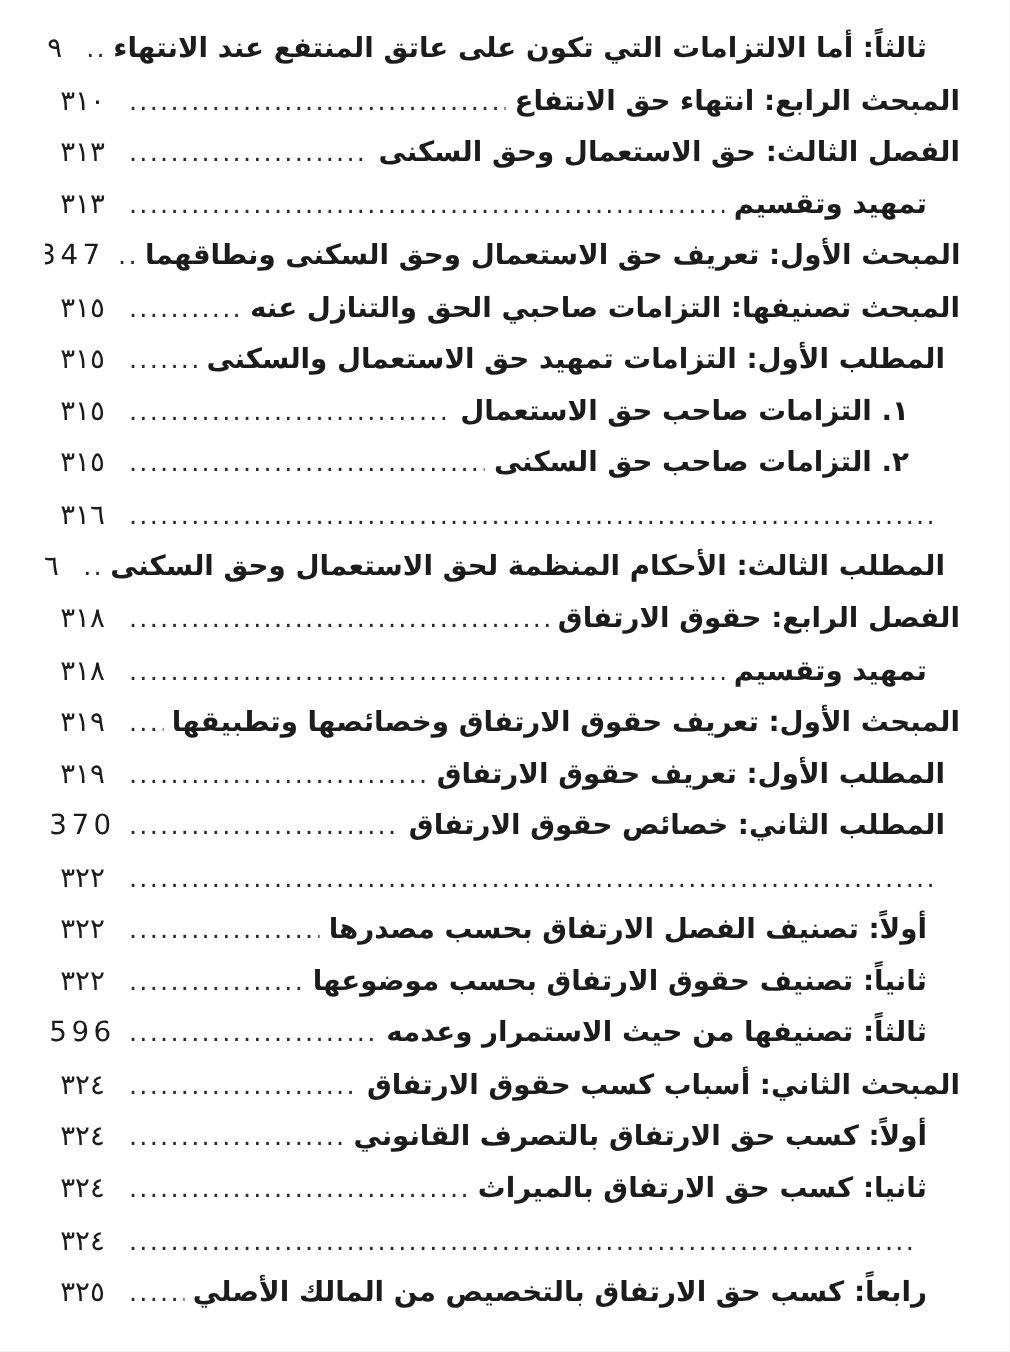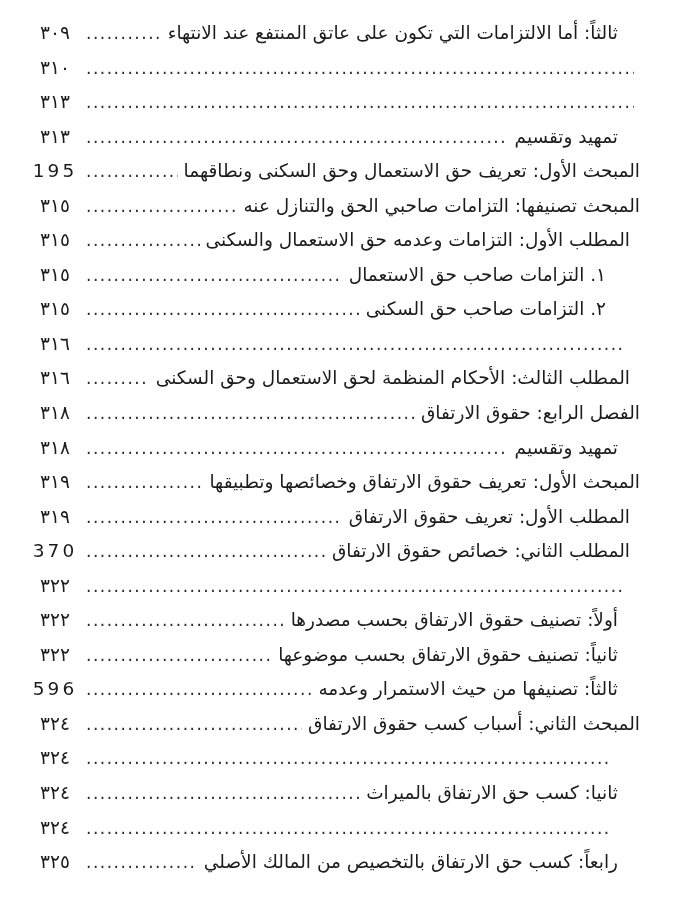--- a/index.html
+++ b/index.html
@@ -5,21 +5,21 @@
   html,body{margin:0;padding:0;background:#e8e8e8;}
   .page{
     width:673px;height:901px;background:#ffffff;box-sizing:border-box;
     padding:16px 33px 0 30px;direction:rtl;
     font-family:"DejaVu Sans",sans-serif;color:#1c1c1c;overflow:hidden;
   }
   .toc-row{
     display:flex;align-items:baseline;line-height:34.55px;font-size:18.5px;
     white-space:nowrap;overflow:hidden;
   }
-  .toc-title{flex:0 0 auto;}
+  .toc-title{flex:0 0 auto;font-weight:bold;}
   .toc-dots{
     flex:1 1 auto;overflow:hidden;white-space:nowrap;min-width:12px;
     margin:0 6px;letter-spacing:1.5px;font-size:17px;color:#2a2a2a;
     direction:ltr;text-align:right;
   }
   .toc-page{
     flex:0 0 auto;letter-spacing:3px;min-width:50px;text-align:center;
   }
 </style>
 </head>
@@ -27,44 +27,46 @@
 
 <main class="page" style="background: rgb(255, 255, 255); color: rgb(28, 28, 28);">
   <section>
 
   <div class="toc-row" style="padding-right: 22px;">
         <span class="toc-title">ثالثاً: أما الالتزامات التي تكون على عاتق المنتفع عند الانتهاء</span>
         <span class="toc-dots">............................................................................................................................................................................................................................</span>
         <span class="toc-page">٣٠٩</span>
       </div>
       <div class="toc-row" style="padding-right: 0px;">
+        <span class="toc-title">المبحث الرابع: انتهاء حق الانتفاع</span>
         <span class="toc-dots">............................................................................................................................................................................................................................</span>
         <span class="toc-page">٣١٠</span>
       </div>
       <div class="toc-row" style="padding-right: 0px;">
+        <span class="toc-title">الفصل الثالث: حق الاستعمال وحق السكنى</span>
         <span class="toc-dots">............................................................................................................................................................................................................................</span>
         <span class="toc-page">٣١٣</span>
       </div>
       <div class="toc-row" style="padding-right: 22px;">
         <span class="toc-title">تمهيد وتقسيم</span>
         <span class="toc-dots">............................................................................................................................................................................................................................</span>
         <span class="toc-page">٣١٣</span>
       </div>
       <div class="toc-row" style="padding-right: 0px;">
         <span class="toc-title">المبحث الأول: تعريف حق الاستعمال وحق السكنى ونطاقهما</span>
         <span class="toc-dots">............................................................................................................................................................................................................................</span>
-        <span class="toc-page">195</span>
+        <span class="toc-page">347</span>
       </div>
       <div class="toc-row" style="padding-right: 0px;">
         <span class="toc-title">المبحث تصنيفها: التزامات صاحبي الحق والتنازل عنه</span>
         <span class="toc-dots">............................................................................................................................................................................................................................</span>
         <span class="toc-page">٣١٥</span>
       </div>
       <div class="toc-row" style="padding-right: 10px;">
-        <span class="toc-title">المطلب الأول: التزامات وعدمه حق الاستعمال والسكنى</span>
+        <span class="toc-title">المطلب الأول: التزامات تمهيد حق الاستعمال والسكنى</span>
         <span class="toc-dots">............................................................................................................................................................................................................................</span>
         <span class="toc-page">٣١٥</span>
       </div>
       <div class="toc-row" style="padding-right: 34px;">
         <span class="toc-title">١. التزامات صاحب حق الاستعمال</span>
         <span class="toc-dots">............................................................................................................................................................................................................................</span>
         <span class="toc-page">٣١٥</span>
       </div>
       <div class="toc-row" style="padding-right: 34px;">
         <span class="toc-title">٢. التزامات صاحب حق السكنى</span>
@@ -103,40 +105,41 @@
       <div class="toc-row" style="padding-right: 10px;">
         <span class="toc-title">المطلب الثاني: خصائص حقوق الارتفاق</span>
         <span class="toc-dots">............................................................................................................................................................................................................................</span>
         <span class="toc-page">370</span>
       </div>
       <div class="toc-row" style="padding-right: 10px;">
         <span class="toc-dots">............................................................................................................................................................................................................................</span>
         <span class="toc-page">٣٢٢</span>
       </div>
       <div class="toc-row" style="padding-right: 22px;">
-        <span class="toc-title">أولاً: تصنيف حقوق الارتفاق بحسب مصدرها</span>
+        <span class="toc-title">أولاً: تصنيف الفصل الارتفاق بحسب مصدرها</span>
         <span class="toc-dots">............................................................................................................................................................................................................................</span>
         <span class="toc-page">٣٢٢</span>
       </div>
       <div class="toc-row" style="padding-right: 22px;">
         <span class="toc-title">ثانياً: تصنيف حقوق الارتفاق بحسب موضوعها</span>
         <span class="toc-dots">............................................................................................................................................................................................................................</span>
         <span class="toc-page">٣٢٢</span>
       </div>
       <div class="toc-row" style="padding-right: 22px;">
         <span class="toc-title">ثالثاً: تصنيفها من حيث الاستمرار وعدمه</span>
         <span class="toc-dots">............................................................................................................................................................................................................................</span>
         <span class="toc-page">596</span>
       </div>
       <div class="toc-row" style="padding-right: 0px;">
         <span class="toc-title">المبحث الثاني: أسباب كسب حقوق الارتفاق</span>
         <span class="toc-dots">............................................................................................................................................................................................................................</span>
         <span class="toc-page">٣٢٤</span>
       </div>
       <div class="toc-row" style="padding-right: 22px;">
+        <span class="toc-title">أولاً: كسب حق الارتفاق بالتصرف القانوني</span>
         <span class="toc-dots">............................................................................................................................................................................................................................</span>
         <span class="toc-page">٣٢٤</span>
       </div>
       <div class="toc-row" style="padding-right: 22px;">
         <span class="toc-title">ثانيا: كسب حق الارتفاق بالميراث</span>
         <span class="toc-dots">............................................................................................................................................................................................................................</span>
         <span class="toc-page">٣٢٤</span>
       </div>
       <div class="toc-row" style="padding-right: 22px;">
         <span class="toc-dots">............................................................................................................................................................................................................................</span>

